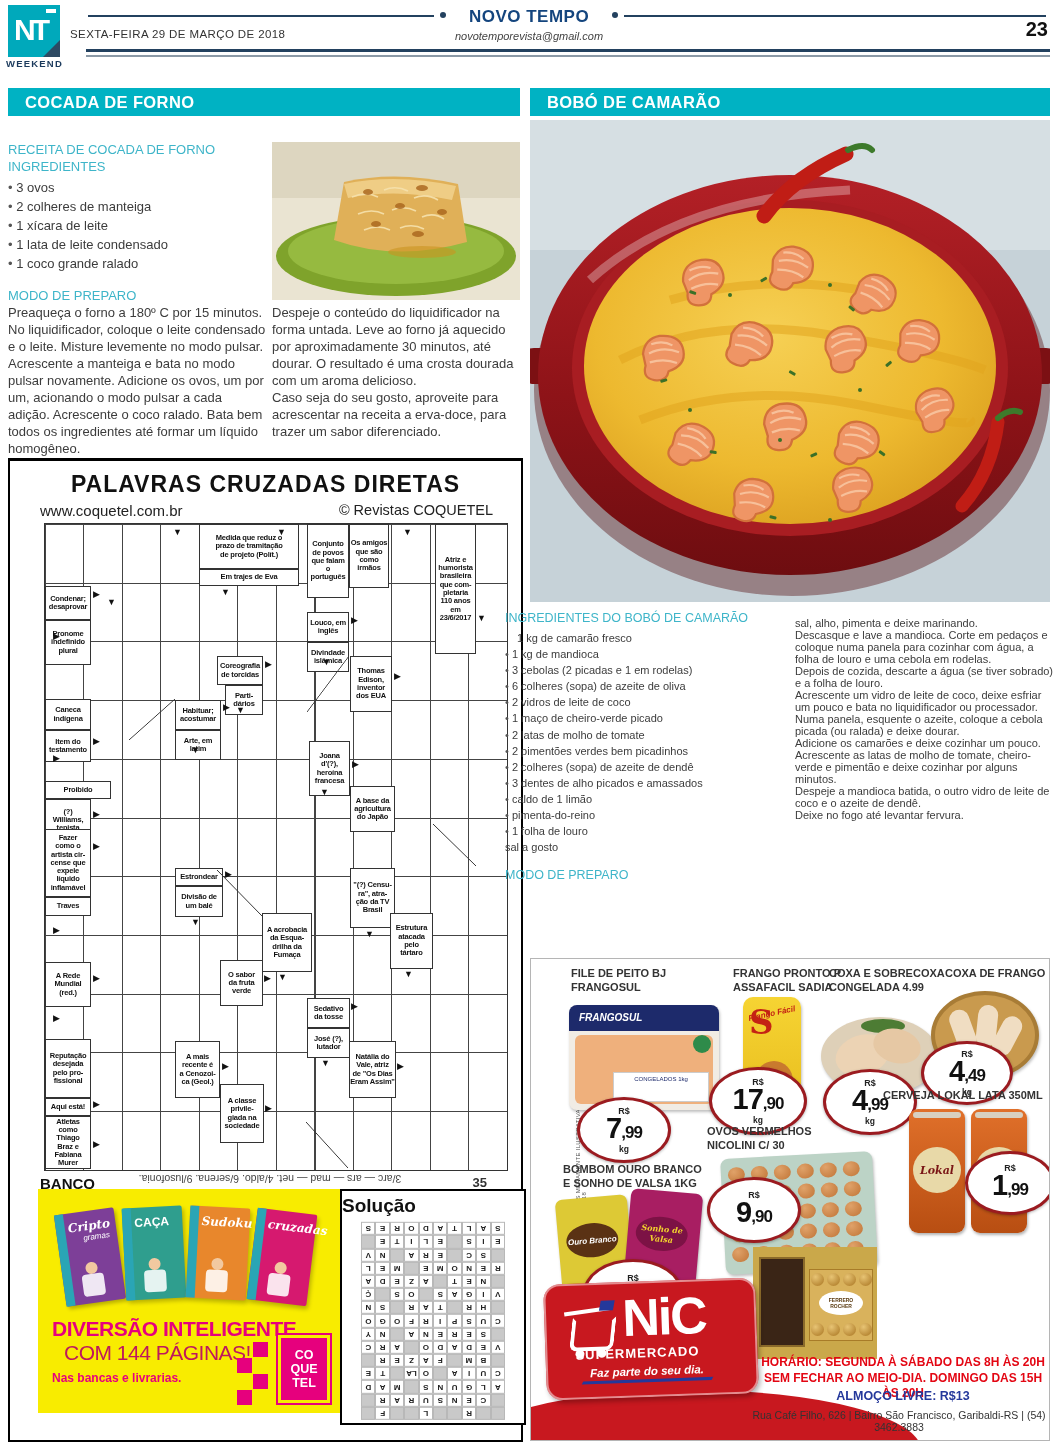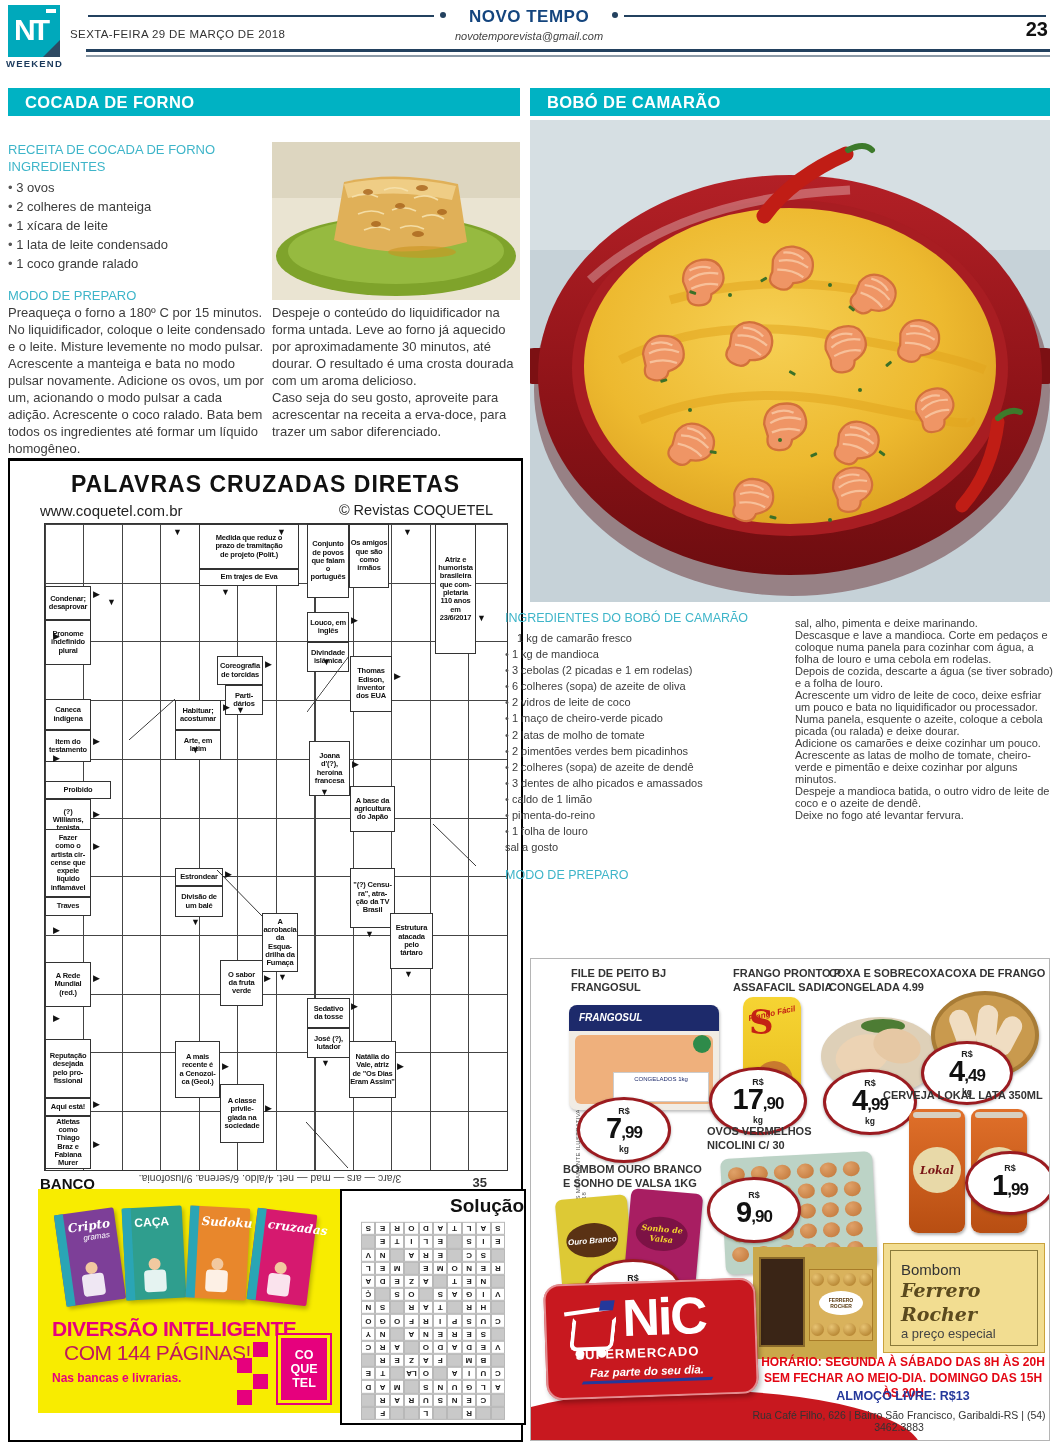--- a/index.html
+++ b/index.html
@@ -59,21 +59,21 @@
   .b1{left:86px;top:18px;transform:rotate(-3deg)}
   .b2{left:150px;top:18px;transform:rotate(3deg)}
   .b3{left:214px;top:22px;transform:rotate(7deg)}
   .cq-l1{left:14px;top:128px;font-size:21px;font-weight:bold;color:#e6007d;letter-spacing:-.5px;position:absolute}
   .cq-l2{left:26px;top:152px;font-size:21px;font-weight:normal;color:#be185d;letter-spacing:-.5px;position:absolute}
   .cq-l3{left:14px;top:182px;font-size:12px;font-weight:bold;color:#e6007d;position:absolute}
   .cq-sq{position:absolute;width:15px;height:15px;background:#e6007d}
   #cq-logo{right:10px;bottom:10px;width:46px;height:62px;background:#e6007d;border:3px solid #f8ec00;outline:2px solid #e6007d;color:#fff;font-weight:bold;font-size:12.5px;line-height:14px;display:flex;flex-direction:column;align-items:center;justify-content:center;position:absolute}
   
   #sol{left:330px;top:728px;width:186px;height:236px;border:2px solid #000;position:absolute;background:#fff;box-sizing:border-box}
-  #sol-title{text-align:right;font-size:19px;font-weight:bold;color:#111;margin-top:4px}
+  #sol-title{text-align:left;font-size:19px;font-weight:bold;color:#111;margin-top:4px}
   #sol-grid{width:144px;margin:5px auto 0;transform:rotate(180deg)}
   .sol-row{display:flex}
   .sol-cell{width:14.4px;height:13.2px;box-sizing:border-box;border:1px solid #b8b8b8;font-size:8px;font-weight:bold;color:#222;display:flex;align-items:center;justify-content:center}
   .sol-cell.gray{background:#c9c9c9}
   
   #bobo-photo{left:530px;top:120px;width:520px;height:482px;position:absolute}
   #ring-left{left:505px;top:610px;width:260px;position:absolute}
   .cyan2{color:#3eb5c9;font-size:12.5px;line-height:16px}
   .ing2{font-size:11px;line-height:16px;color:#3c3c3c}
   .ing2 .ing{line-height:16.1px}
@@ -332,21 +332,21 @@
       <div class="xw-clue" style="left: 130px; top: 362px; width: 48px; height: 31px;">
         <div>Divisão de</div>
         <div>um balé</div>
       </div>
       <div class="xw-clue" style="left: 305px; top: 344px; width: 45px; height: 60px;">
         <div>"(?) Censu-</div>
         <div>ra", atra-</div>
         <div>ção da TV</div>
         <div>Brasil</div>
       </div>
-      <div class="xw-clue" style="left: 217px; top: 389px; width: 36px; height: 59px;">
+      <div class="xw-clue" style="left: 217px; top: 389px; width: 50px; height: 59px;">
         <div>A acrobacia</div>
         <div>da Esqua-</div>
         <div>drilha da</div>
         <div>Fumaça</div>
       </div>
       <div class="xw-clue" style="left: 345px; top: 389px; width: 43px; height: 56px;">
         <div>Estrutura</div>
         <div>atacada</div>
         <div>pelo</div>
         <div>tártaro</div>
@@ -917,27 +917,20 @@
     <div class="fb" style="left:58px;top:26px"></div>
       <div class="fb" style="left:74px;top:26px"></div>
       <div class="fb" style="left:90px;top:26px"></div>
       <div class="fb" style="left:106px;top:26px"></div>
     <div class="fb" style="left:58px;top:76px"></div>
       <div class="fb" style="left:74px;top:76px"></div>
       <div class="fb" style="left:90px;top:76px"></div>
       <div class="fb" style="left:106px;top:76px"></div>
     <div class="oval">FERRERO ROCHER</div>
   </div>
-  <div class="ferpanel">
-    <div class="inner">
-      <div class="l1">Bombom</div>
-      <div class="l2">Ferrero Rocher</div>
-      <div class="l3">a preço especial</div>
-    </div>
-  </div>
 
   <div class="redband"></div>
   <div id="nic">
     <div class="cartbar"></div>
     <div class="cartbody"></div>
       <div class="flag"></div>
       <div class="w1"></div>
       <div class="w2"></div>
     <div class="name">NiC</div>
     <div class="sub">SUPERMERCADO</div>

